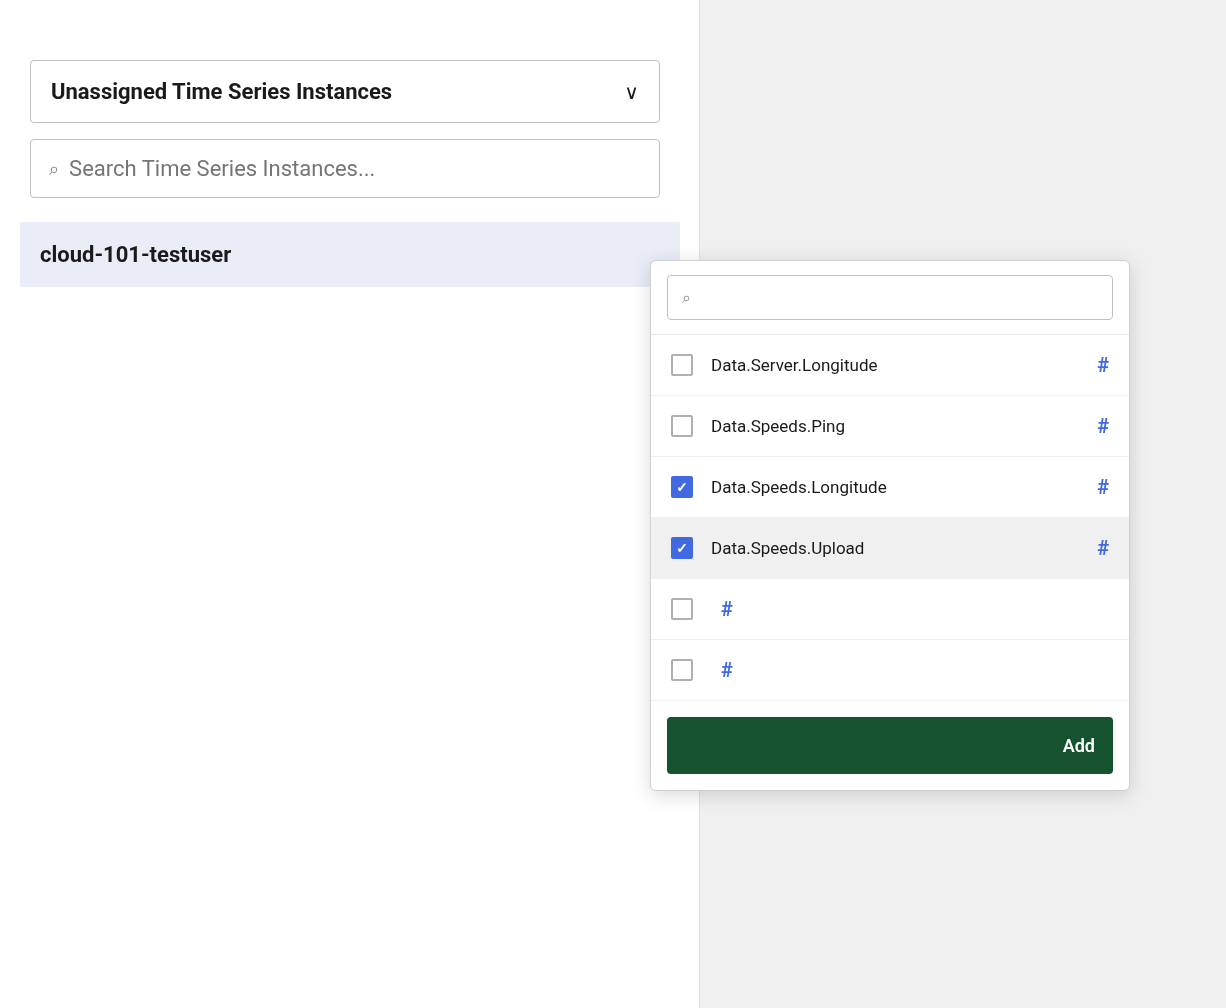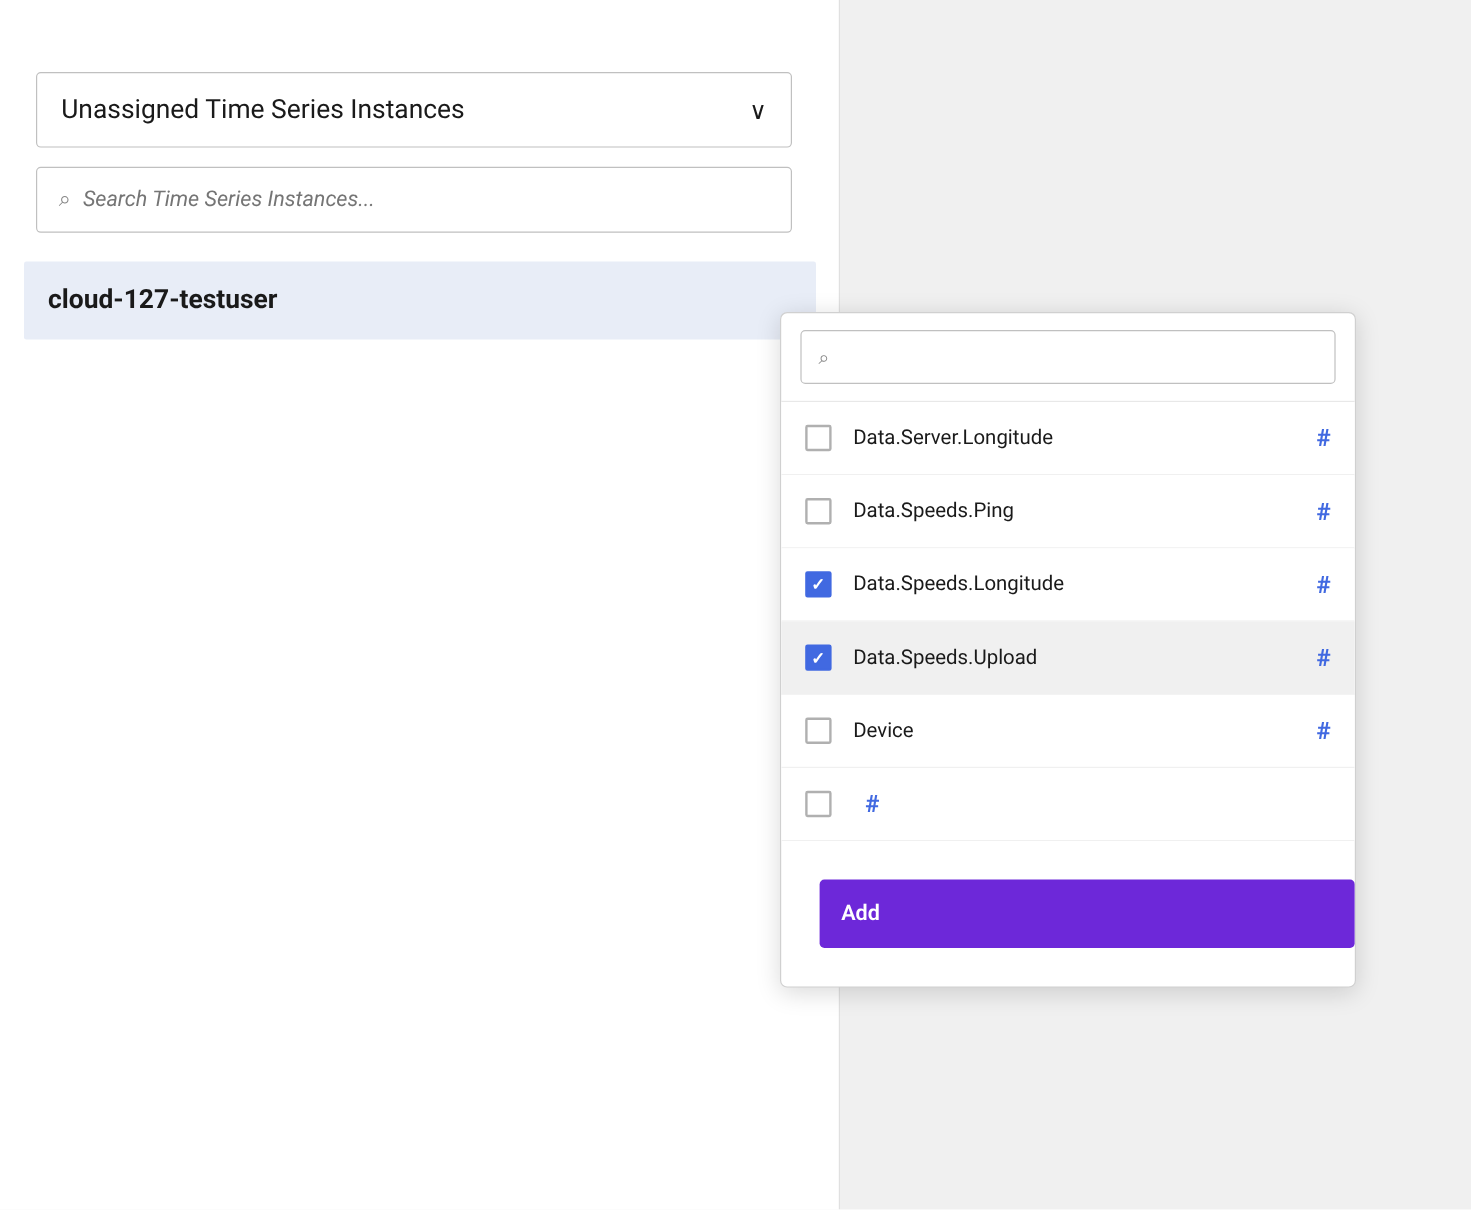--- a/index.html
+++ b/index.html
@@ -42,21 +42,21 @@
       padding: 18px 20px;
       margin-bottom: 16px;
       cursor: pointer;
       background: #ffffff;
       width: 630px;
     }
 
     .dropdown-selector-text {
       font-size: 22px;
       color: #1a1a1a;
-      font-weight: 400;
+      font-weight: 700;
     }
 
     .chevron-icon {
       font-size: 20px;
       color: #1a1a1a;
     }
 
     .search-box {
       display: flex;
       align-items: center;
@@ -70,25 +70,24 @@
 
     .search-icon-left {
       color: #888;
       font-size: 18px;
       margin-right: 10px;
     }
 
     .search-input {
       border: none;
       outline: none;
-      font-size: 18px;
+      font-size: 22px;
       color: #b91c1c;
       width: 100%;
       background: transparent;
-      font-style: italic;
     }
 
     .selected-item {
       background: #e8edf7;
       padding: 20px 20px;
       border-radius: 2px;
       width: 660px;
       margin-left: -10px;
     }
 
@@ -200,30 +199,30 @@
     .hash-icon {
       color: #4169e1;
       font-size: 20px;
       font-weight: 700;
       margin-left: 10px;
     }
 
     .add-button {
       display: block;
       width: calc(100% - 32px);
-      margin: 32px;
+      margin: 16px;
       padding: 18px;
-      background: #6d28d9;
+      background: #14532d;
       color: white;
       border: none;
       border-radius: 4px;
       font-size: 18px;
       font-weight: 600;
       cursor: pointer;
-      text-align: left;
+      text-align: right;
     }
 
     
     .popup-items-container::-webkit-scrollbar {
       width: 12px;
     }
     .popup-items-container::-webkit-scrollbar-track {
       background: #f0f0f0;
     }
     .popup-items-container::-webkit-scrollbar-thumb {
@@ -242,21 +241,21 @@
       <span class="dropdown-selector-text">Unassigned Time Series Instances</span>
       <span class="chevron-icon">∨</span>
     </div>
 
     <div class="search-box">
       <span class="search-icon-left">⌕</span>
       <input class="search-input" type="text" placeholder="Search Time Series Instances..." style="">
     </div>
 
     <div class="selected-item">
-      <span class="selected-item-text">cloud-127-testuser</span>
+      <span class="selected-item-text">cloud-101-testuser</span>
     </div>
 
   </div>
 
   <div class="right-panel">
   </div>
 
   <div class="dropdown-popup">
 
     <div class="popup-search-container">
@@ -286,21 +285,20 @@
       </div>
 
       <div class="popup-item highlighted">
         <div class="checkbox checked"></div>
         <span class="item-label">Data.Speeds.Upload</span>
         <span class="hash-icon">#</span>
       </div>
 
       <div class="popup-item">
         <div class="checkbox"></div>
-        <span class="item-label">Device</span>
         <span class="hash-icon">#</span>
       </div>
 
       <div class="popup-item">
         <div class="checkbox"></div>
         <span class="hash-icon">#</span>
       </div>
 
     </div>
 

